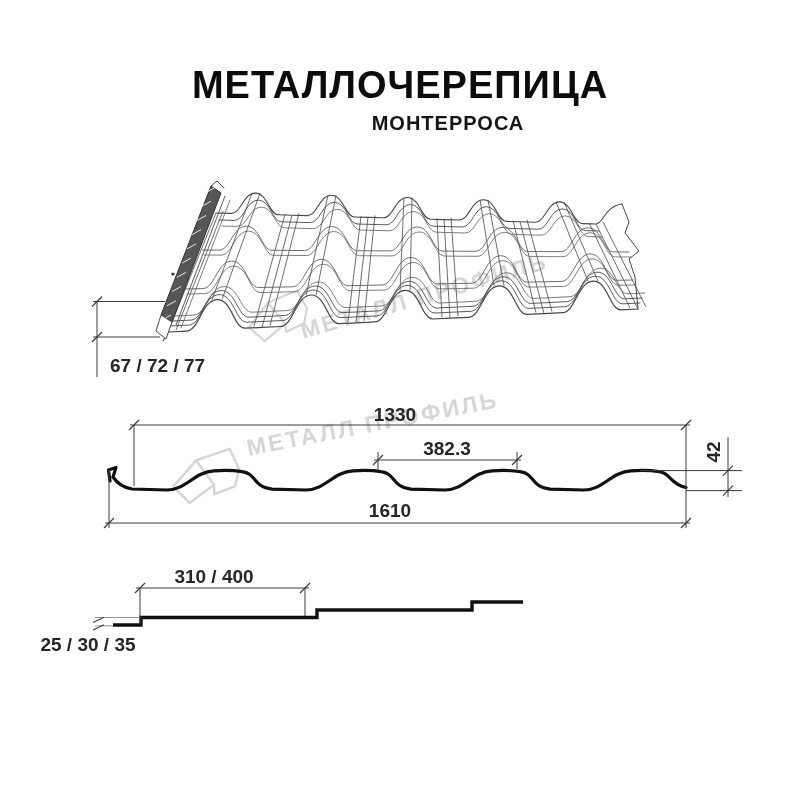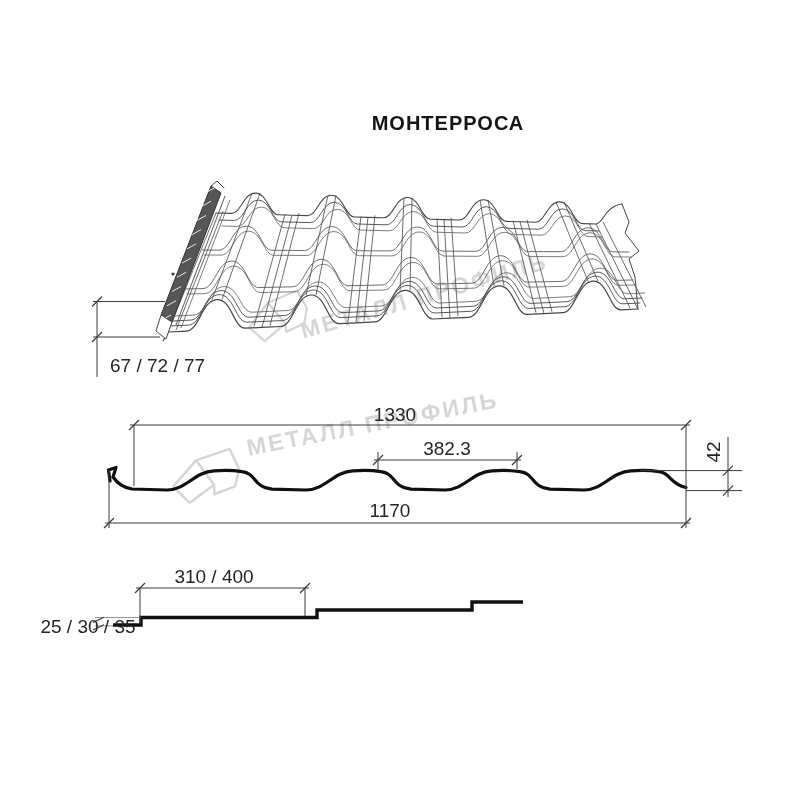--- a/index.html
+++ b/index.html
@@ -7,27 +7,27 @@
         font-family:"Liberation Sans",sans-serif;}
   .title{position:absolute;left:0;top:64px;width:800px;text-align:center;margin:0;
          font-size:38px;font-weight:800;letter-spacing:1px;color:#0c0c0c;}
   .subtitle{position:absolute;left:0;top:112px;width:800px;text-align:center;margin:0;
          font-size:20px;font-weight:700;letter-spacing:1px;color:#151515;padding-left:48px;}
   .wm{position:absolute;font-size:23px;font-weight:700;letter-spacing:2.5px;
       color:#d6d6d6;white-space:nowrap;line-height:26px;}
   #wmA{left:301px;top:318px;transform:rotate(-16deg);transform-origin:0 50%;}
   #wmB{left:247px;top:435px;transform:rotate(-11deg);transform-origin:0 50%;}
   svg.art{position:absolute;left:0;top:0;}
-  .dim{position:absolute;font-size:19px;font-weight:400;color:#262626;white-space:nowrap;line-height:22px;}
+  .dim{position:absolute;font-size:19px;font-weight:700;color:#262626;white-space:nowrap;line-height:22px;}
   .cx{transform:translateX(-50%);}
   #d1110{left:395px;top:404px;}
   #d277{left:447px;top:438px;}
   #d1170{left:390px;top:500px;}
   #d350{left:214px;top:566px;}
-  #d2530{left:88px;top:616px;text-align:center;}
+  #d2530{left:88px;top:634px;text-align:center;}
   #d67{left:110px;top:355px;}
   #d42{left:714px;top:452px;transform:translate(-50%,-50%) rotate(-90deg);}
 </style>
 </head>
 <body>
 
 <div class="page">
 
   <div class="wm" id="wmA">МЕТАЛЛ ПРОФИЛЬ</div>
   <div class="wm" id="wmB">МЕТАЛЛ ПРОФИЛЬ</div>
@@ -121,22 +121,23 @@
       <line x1="95" y1="625.8" x2="113" y2="625.8" stroke="#8a8a8a" stroke-width="0.9"></line>
       <line x1="136" y1="588" x2="309" y2="588" stroke="#3c3c3c" stroke-width="1"></line>
       <line x1="140" y1="588" x2="140" y2="624" stroke="#3c3c3c" stroke-width="1"></line>
       <line x1="305" y1="588" x2="305" y2="616" stroke="#3c3c3c" stroke-width="1"></line>
       <line x1="135" y1="593" x2="145" y2="583" stroke="#3c3c3c" stroke-width="1.2"></line>
       <line x1="300" y1="593" x2="310" y2="583" stroke="#3c3c3c" stroke-width="1.2"></line>
       <line x1="93" y1="622.5" x2="104" y2="617.2" stroke="#3c3c3c" stroke-width="1.1"></line>
       <line x1="93" y1="630" x2="104" y2="624.7" stroke="#3c3c3c" stroke-width="1.1"></line>
     </svg>
 
+  <h1 class="title">МЕТАЛЛОЧЕРЕПИЦА</h1>
   <h2 class="subtitle">МОНТЕРРОСА</h2>
 
   <div class="dim" id="d67">67 / 72 / 77</div>
   <div class="dim cx" id="d1110">1330</div>
   <div class="dim cx" id="d277">382.3</div>
   <div class="dim" id="d42">42</div>
-  <div class="dim cx" id="d1170">1170</div>
+  <div class="dim cx" id="d1170">1610</div>
   <div class="dim cx" id="d350">310 / 400</div>
   <div class="dim cx" id="d2530">25 / 30 / 35</div>
 </div>
 
 </body></html>

